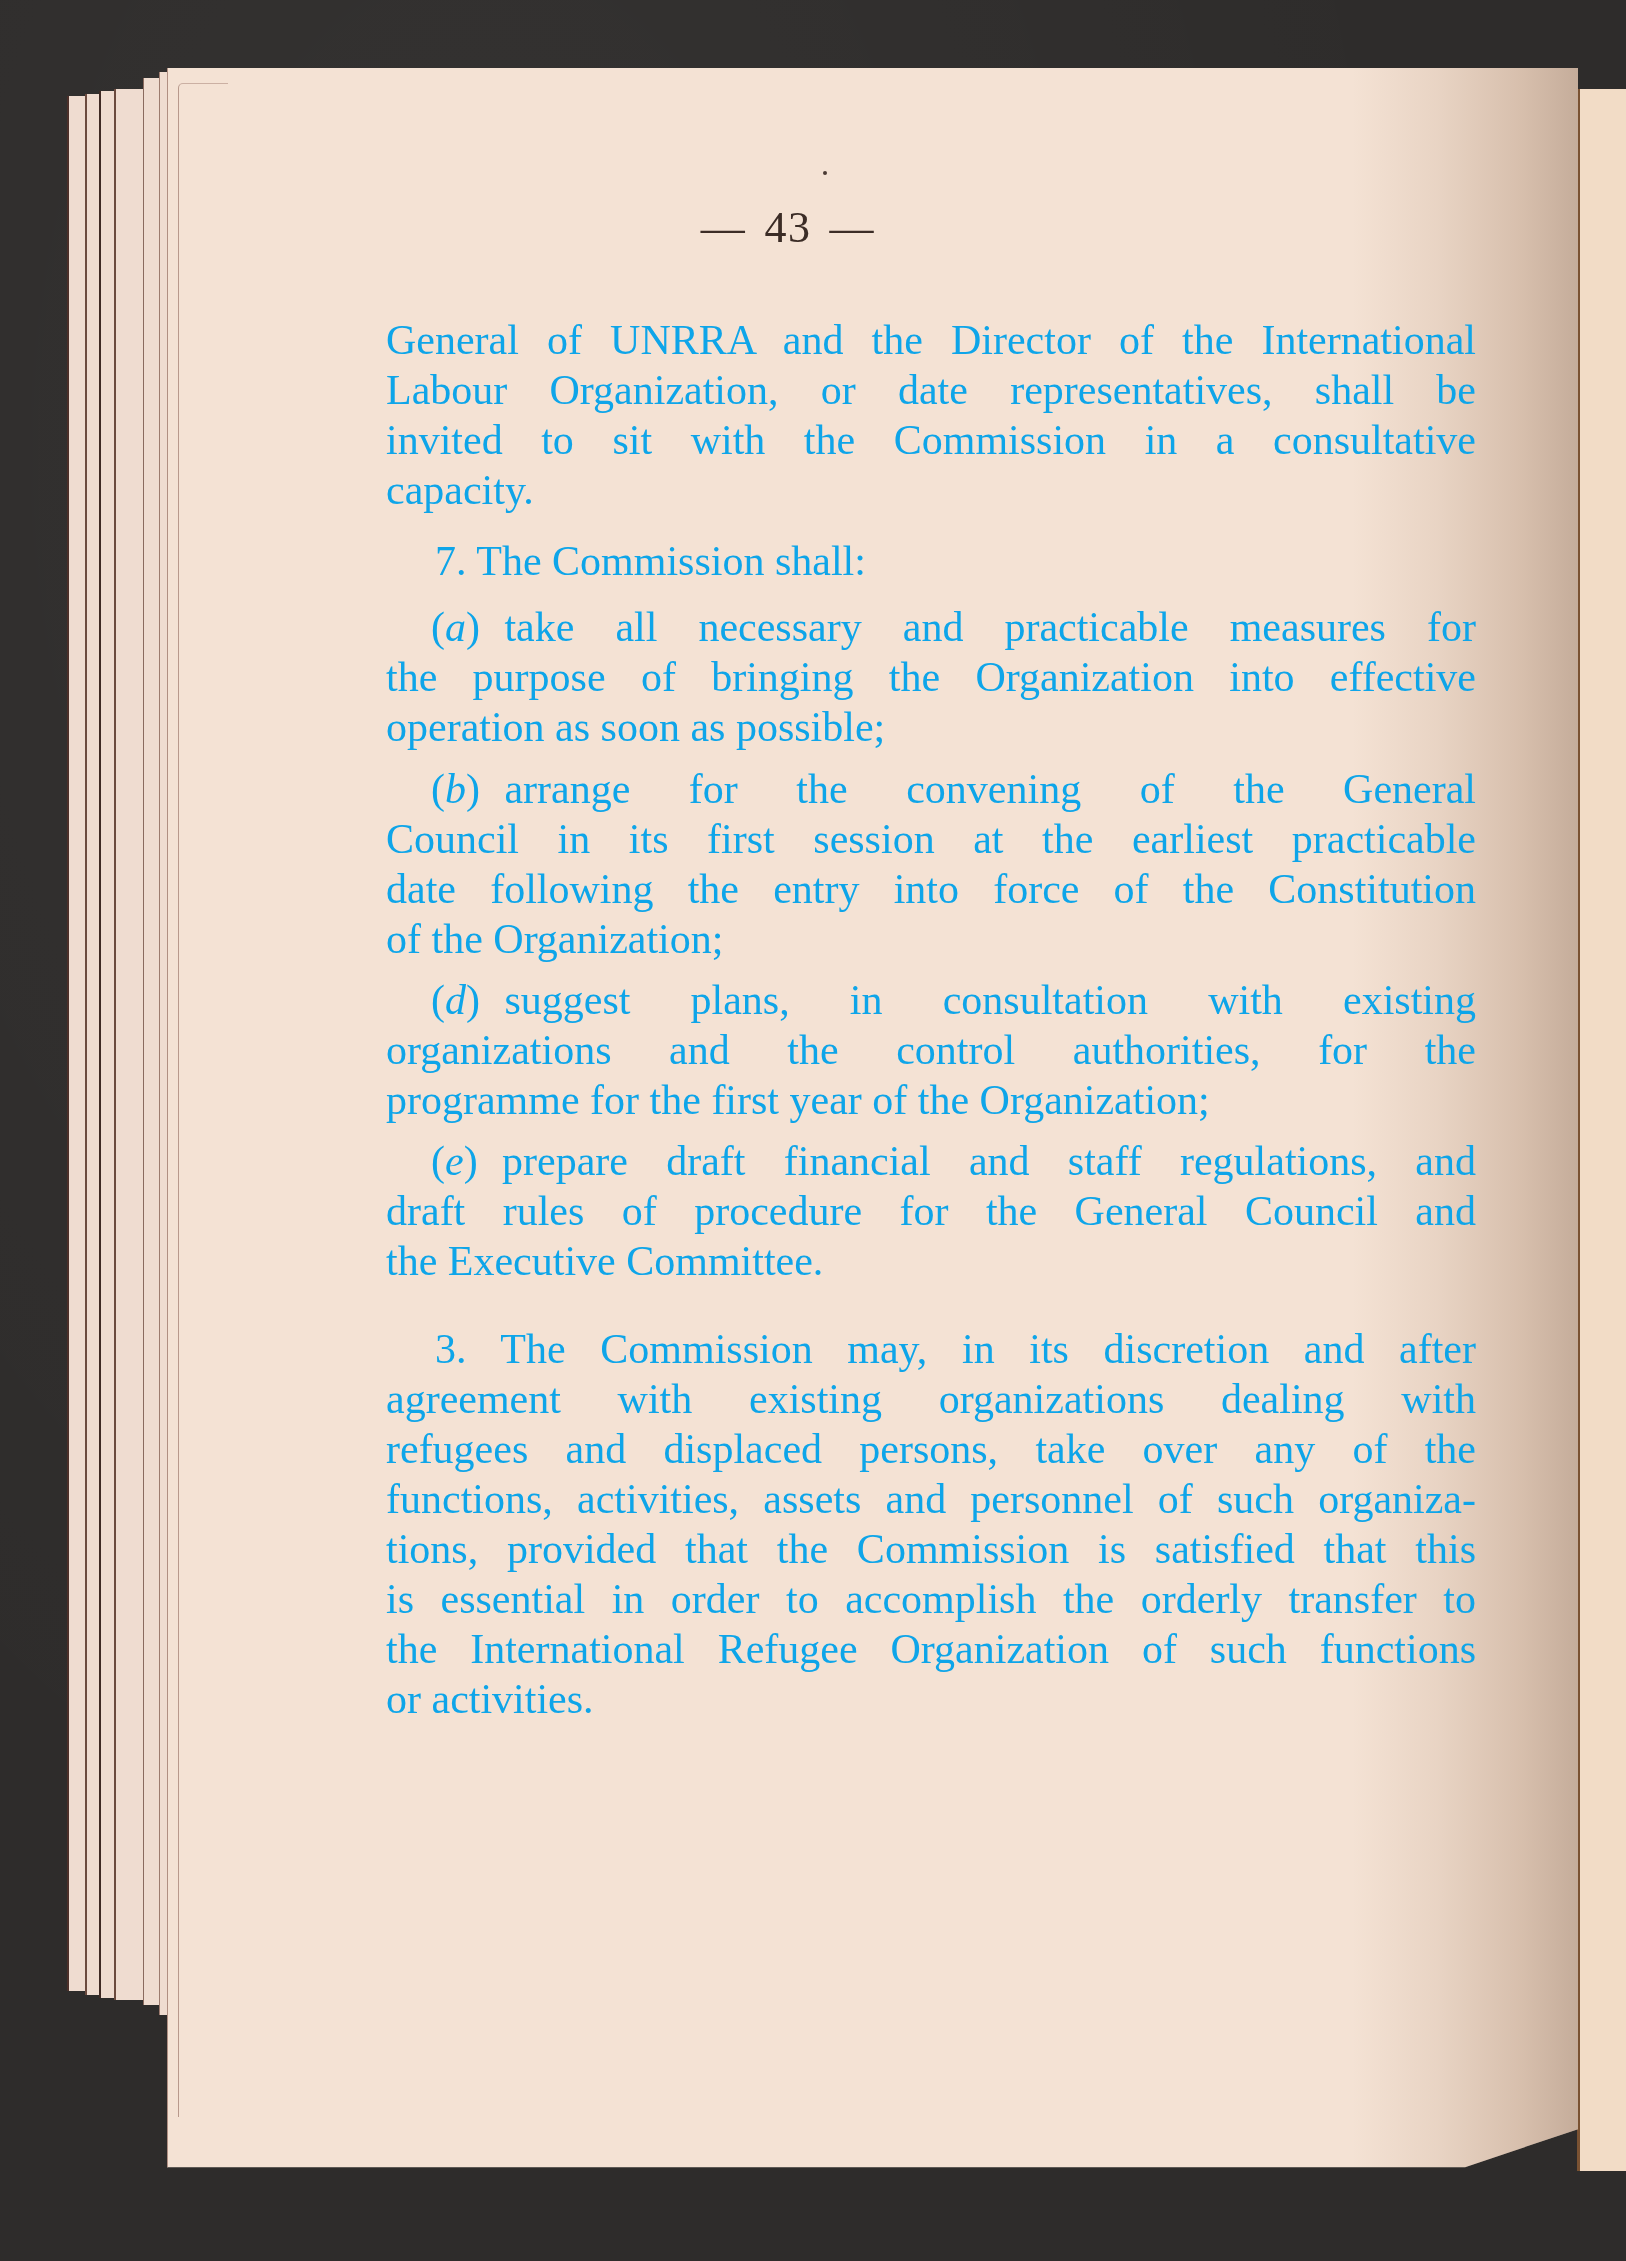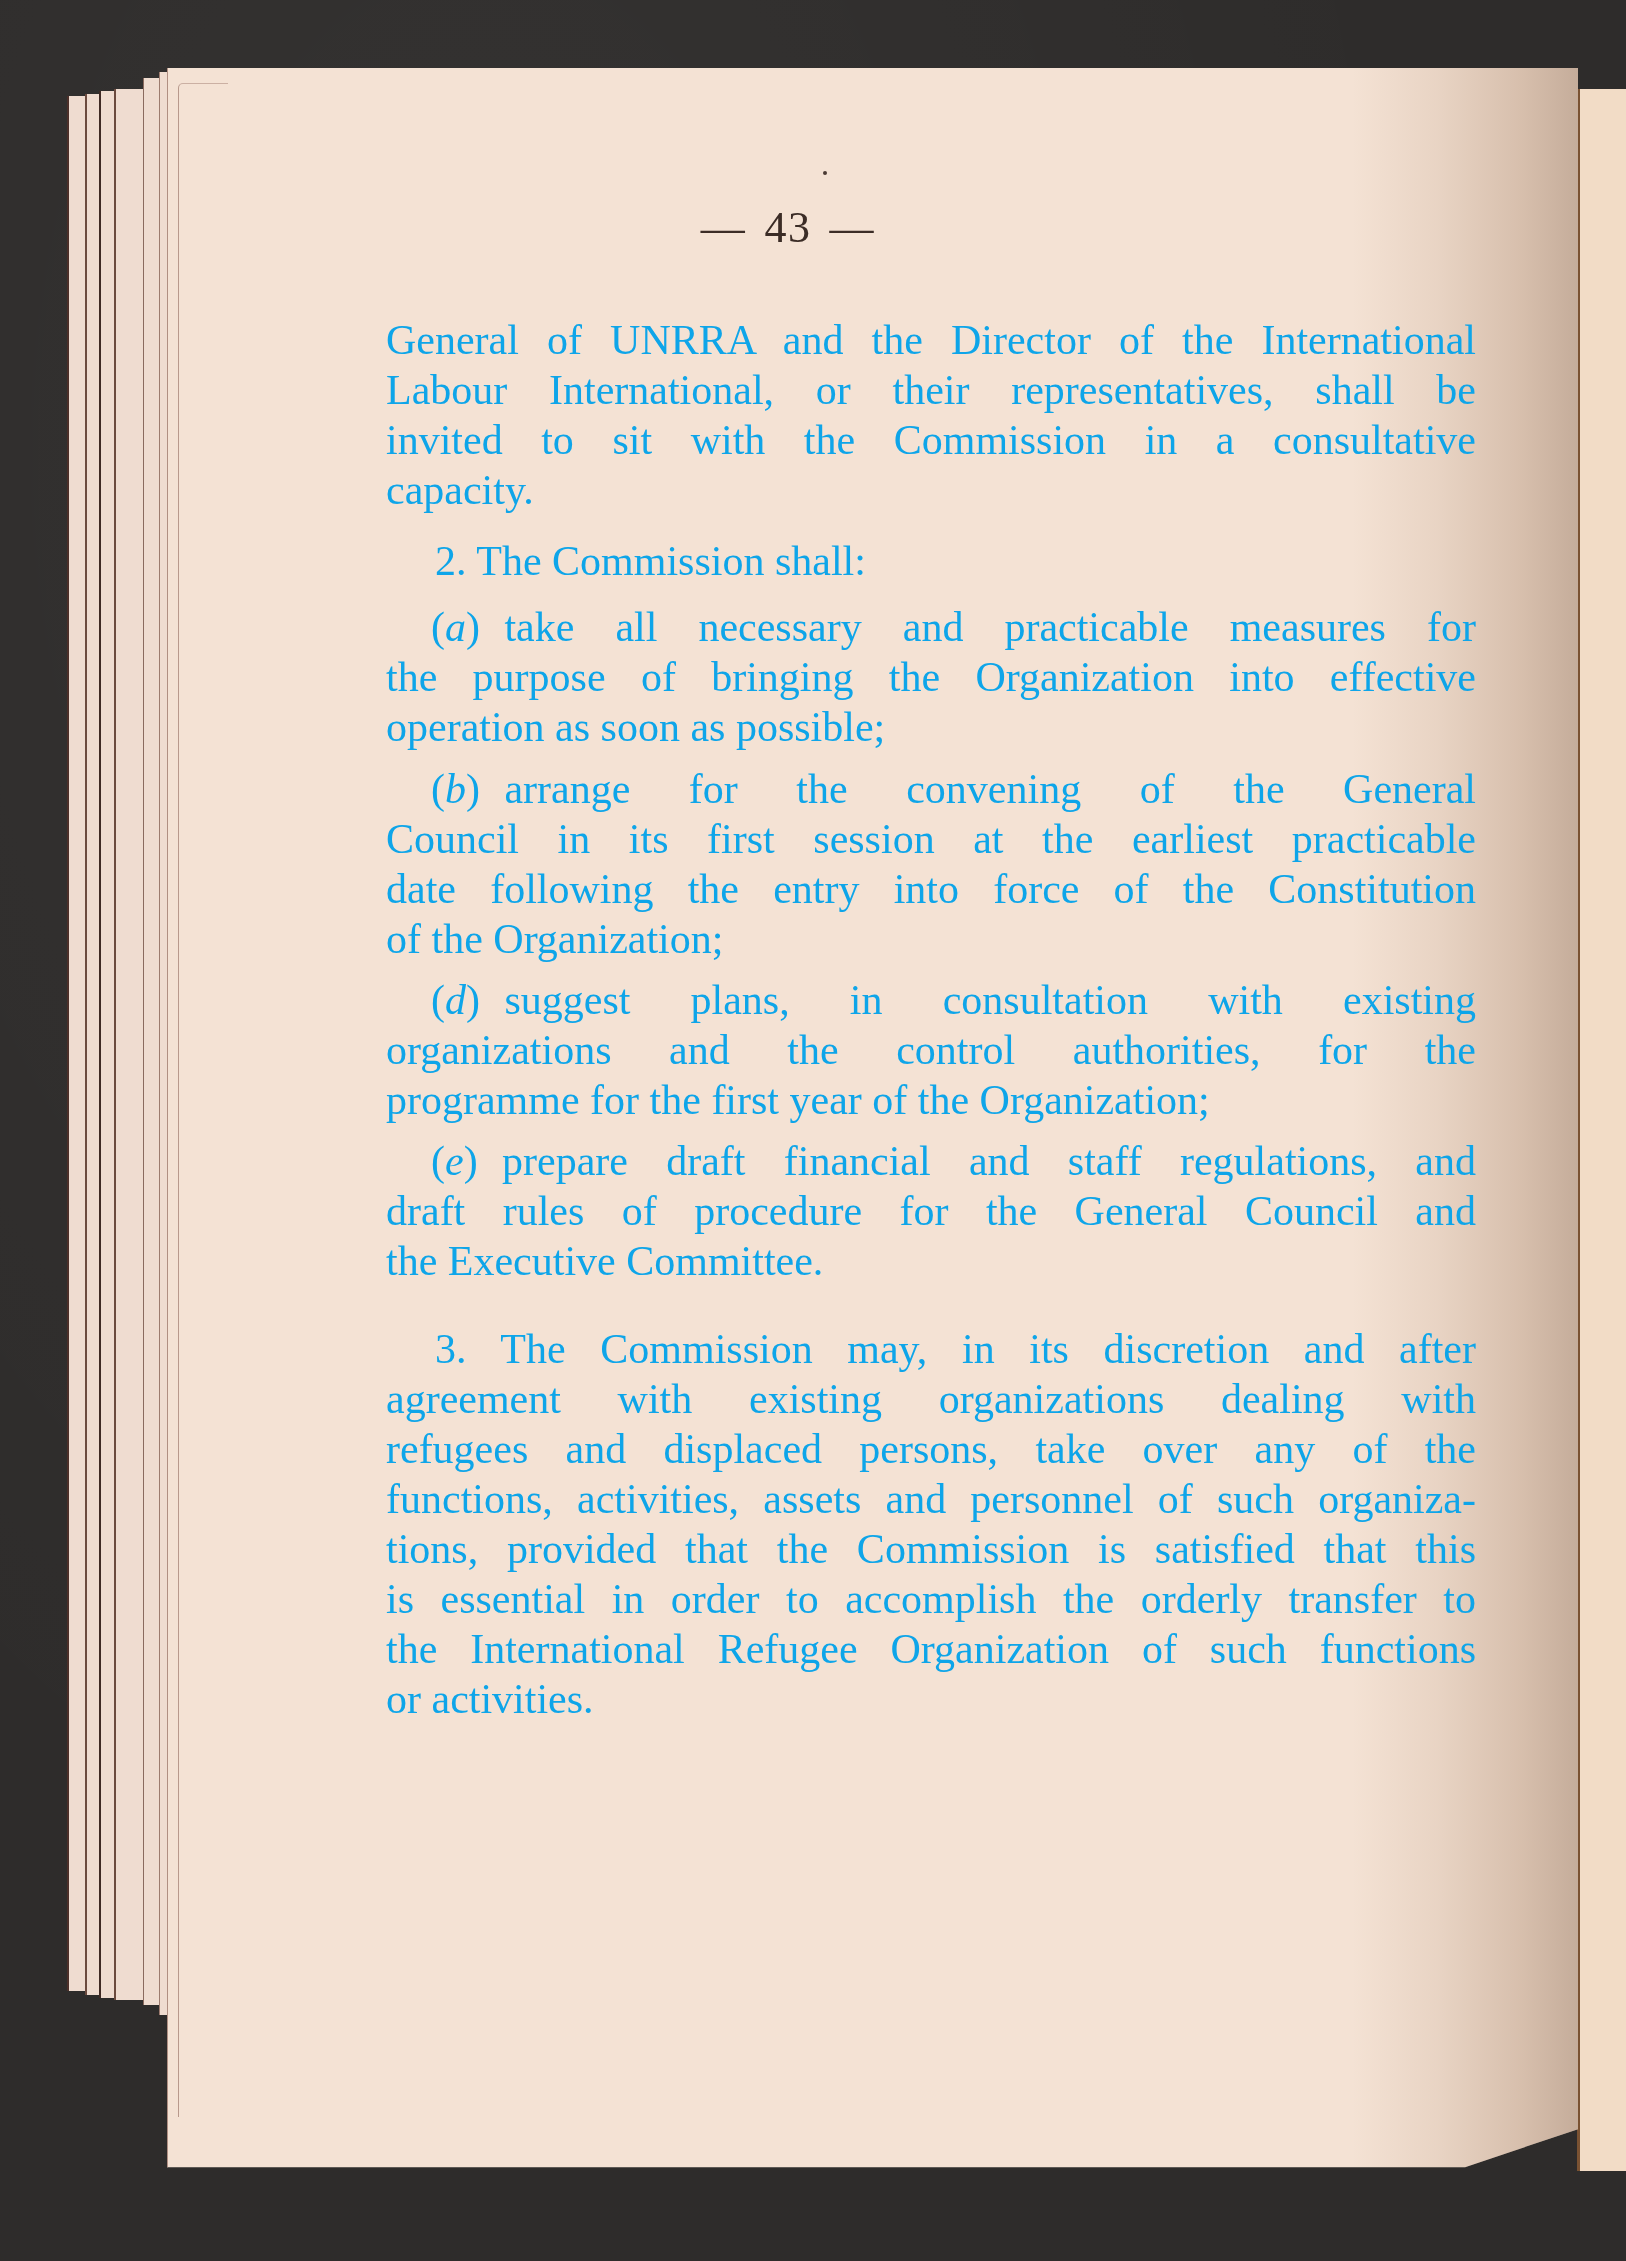--- a/index.html
+++ b/index.html
@@ -157,27 +157,27 @@
 <div class="speck" style="left:823px;top:171px;"></div>
 
 <div class="folio">
   <span class="dash">—</span><span>43</span><span class="dash">—</span>
 </div>
 
 <div class="text-block">
 
   <p class="para p-intro">
     <span class="line">General of UNRRA and the Director of the International</span>
-    <span class="line">Labour International, or their representatives, shall be</span>
+    <span class="line">Labour Organization, or date representatives, shall be</span>
     <span class="line">invited to sit with the Commission in a consultative</span>
     <span class="line last">capacity.</span>
   </p>
 
   <p class="para p-heading">
-    <span class="line last">2. The Commission shall:</span>
+    <span class="line last">7. The Commission shall:</span>
   </p>
 
   <p class="para p-item">
     <span class="line" style="padding-left:0;">
       <span class="marker"><span class="paren">(</span><span>a</span><span class="paren">)</span></span><span>take all necessary and practicable measures for</span>
     </span>
     <span class="line" style="margin-left:-45px;">the purpose of bringing the Organization into effective</span>
     <span class="line last" style="margin-left:-45px;">operation as soon as possible;</span>
   </p>
 

